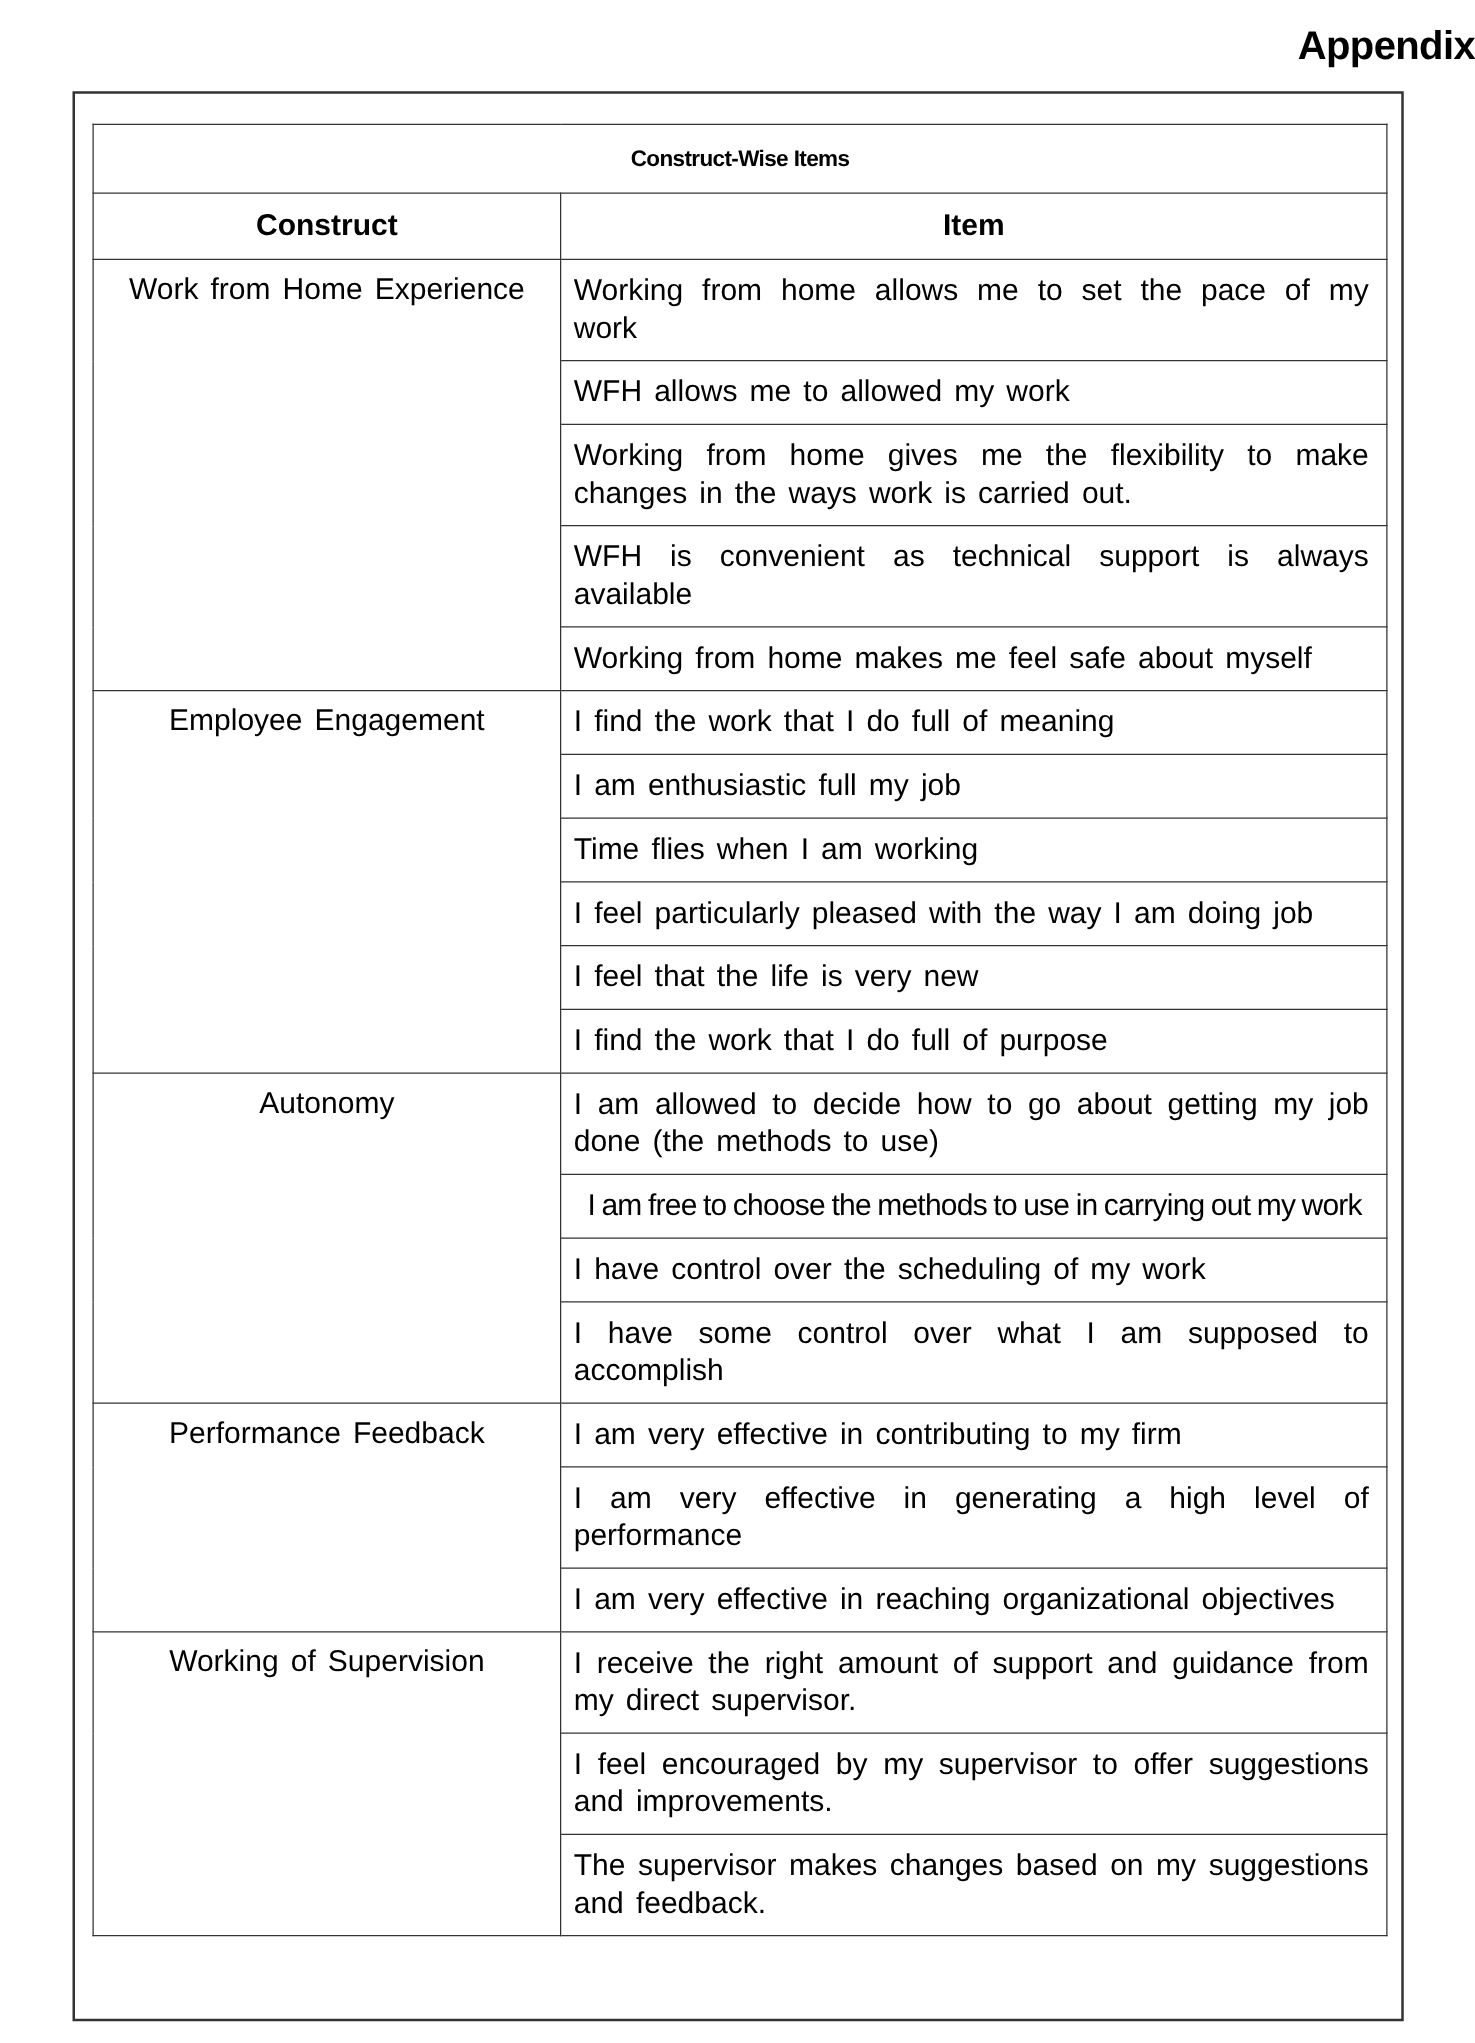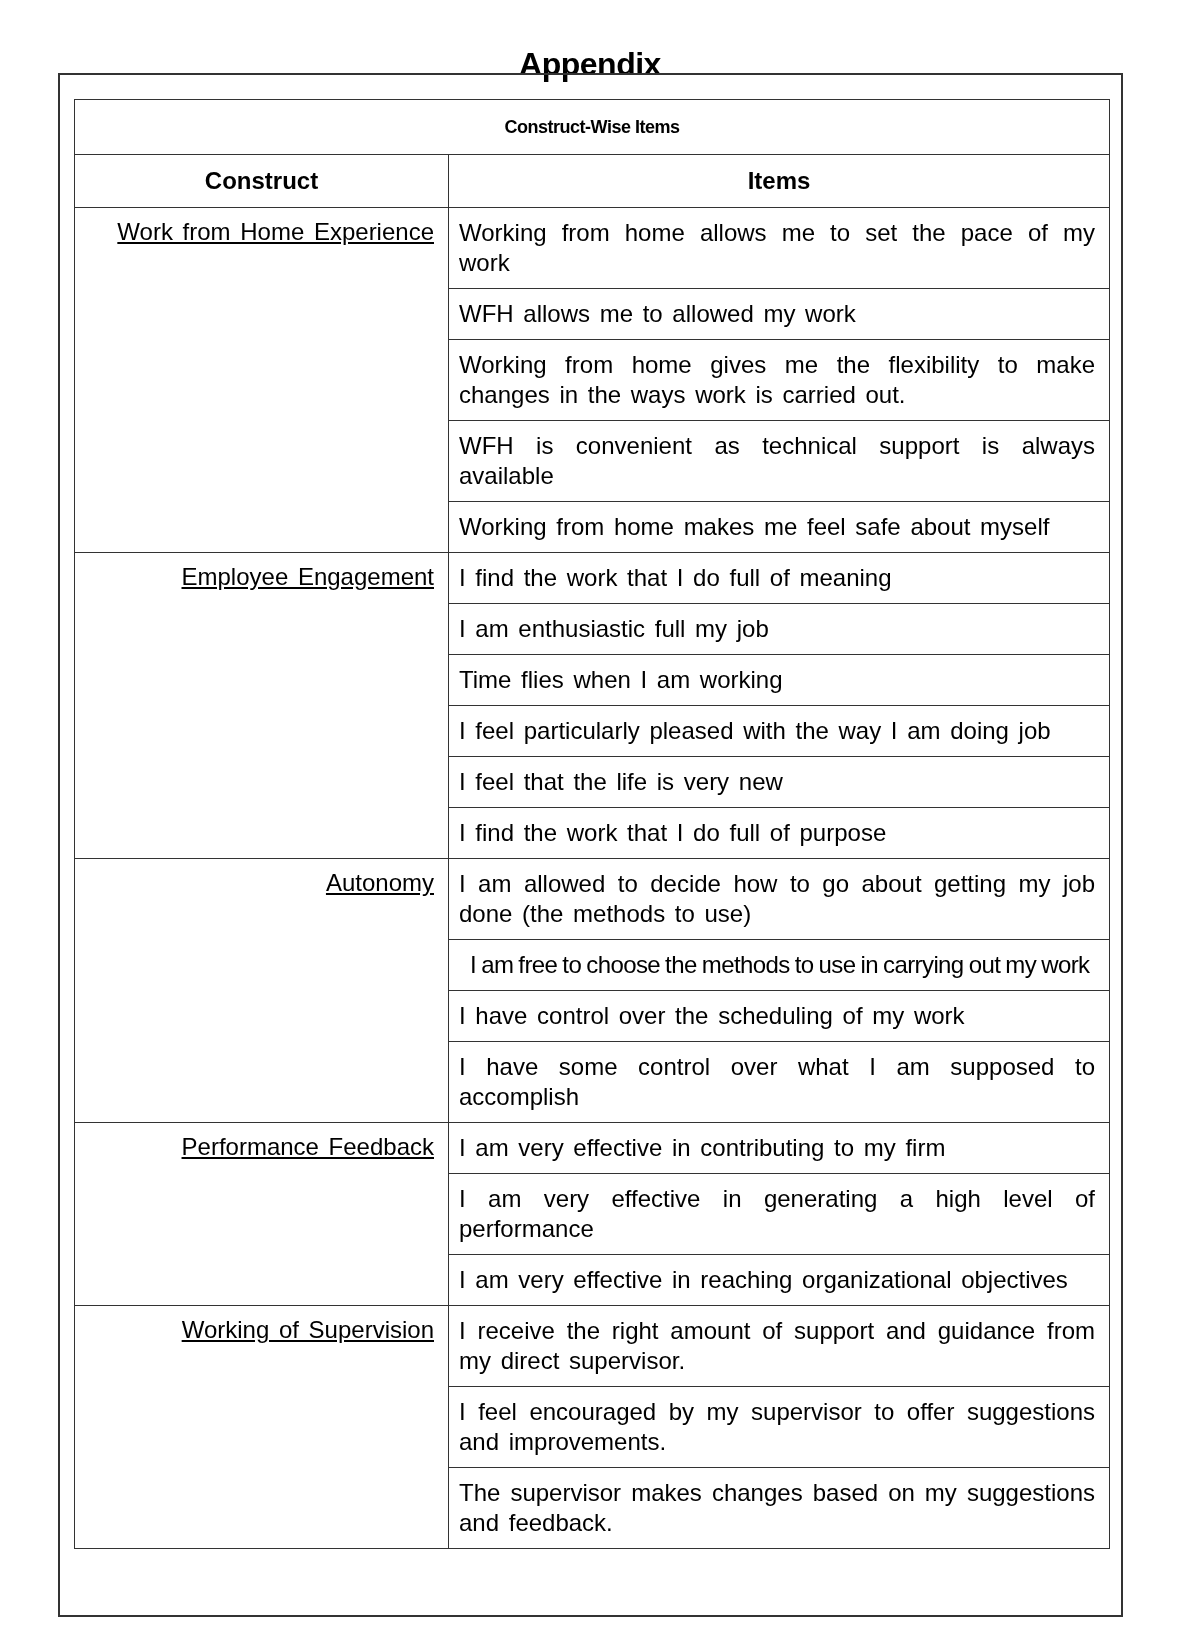--- a/index.html
+++ b/index.html
@@ -1,41 +1,41 @@
 <!DOCTYPE html>
 <html><head>
 <meta charset="utf-8">
 <style>
   html, body { margin: 0; padding: 0; background: #ffffff; }
   body { width: 1180px; height: 1634px; position: relative; font-family: "Liberation Sans", sans-serif; color: #000; }
-  .title { position: absolute; top: 18px; left: 0; width: 1180px; text-align: center; font-size: 32px; font-weight: bold; letter-spacing: -0.5px; margin-top: 28px; }
+  .title { position: absolute; top: 18px; left: 0; width: 1180px; text-align: right; font-size: 32px; font-weight: bold; letter-spacing: -0.5px; }
   .outer { position: absolute; left: 58px; top: 73px; width: 1065px; height: 1544px; border: 2px solid #333; box-sizing: border-box; }
   table { position: absolute; left: 74px; top: 99px; width: 1036px; border-collapse: collapse; }
   td, th { border: 1.5px solid #333; font-size: 24px; vertical-align: top; }
   th { font-weight: bold; text-align: center; }
   .caption-cell { height: 52px; vertical-align: middle; font-size: 18px; letter-spacing: -0.5px; }
   .head-cell { height: 50px; vertical-align: middle; }
-  .construct { width: 345px; padding: 10px 14px; text-align: right; word-spacing: 3px; text-decoration: underline; }
+  .construct { width: 345px; padding: 10px 14px; text-align: center; word-spacing: 3px; }
   .item { padding: 10px 14px 10px 10px; text-align: justify; line-height: 30px; word-spacing: 3px; }
   .item.tight { word-spacing: -1px; letter-spacing: -0.6px; text-align: left; padding-left: 21px; }
 </style>
 </head>
 <body>
 
 <div class="title">Appendix</div>
 <div class="outer"></div>
 
 <table>
   <thead>
     <tr>
       <th colspan="2" class="caption-cell">Construct-Wise Items</th>
     </tr>
     <tr>
       <th class="head-cell">Construct</th>
-      <th class="head-cell">Items</th>
+      <th class="head-cell">Item</th>
     </tr>
   </thead>
   <tbody>
 
     <tr>
       <td rowspan="5" class="construct">Work from Home Experience</td>
       <td class="item">Working from home allows me to set the pace of my work</td>
     </tr>
     <tr>
         <td class="item">WFH allows me to allowed my work</td>

